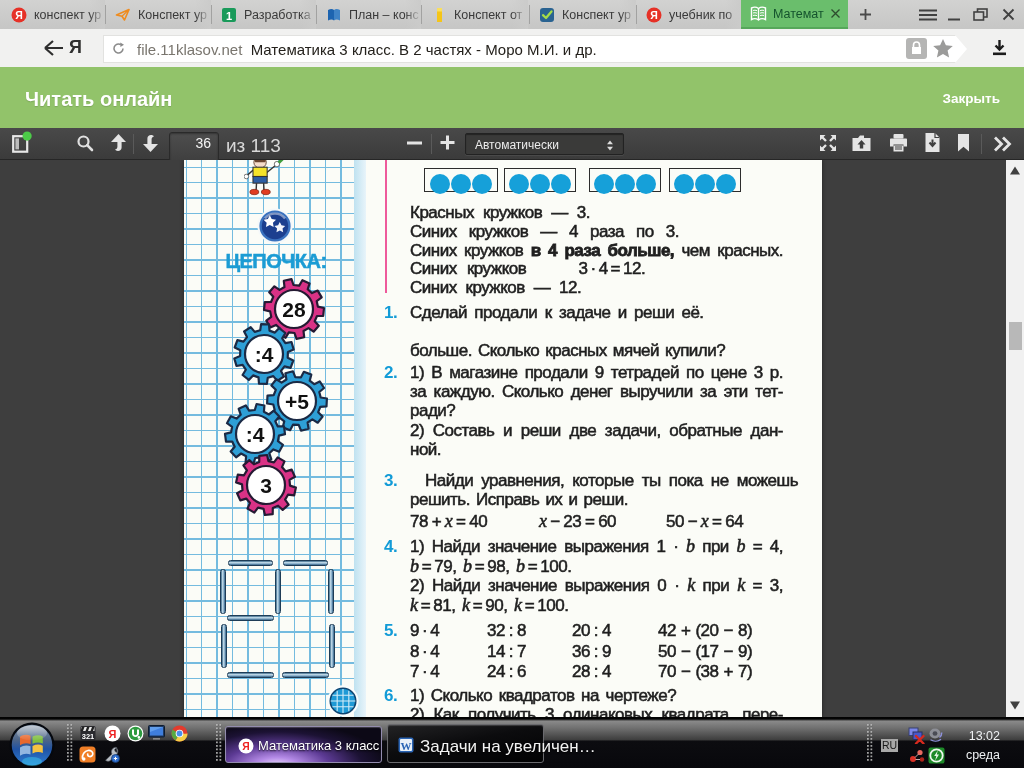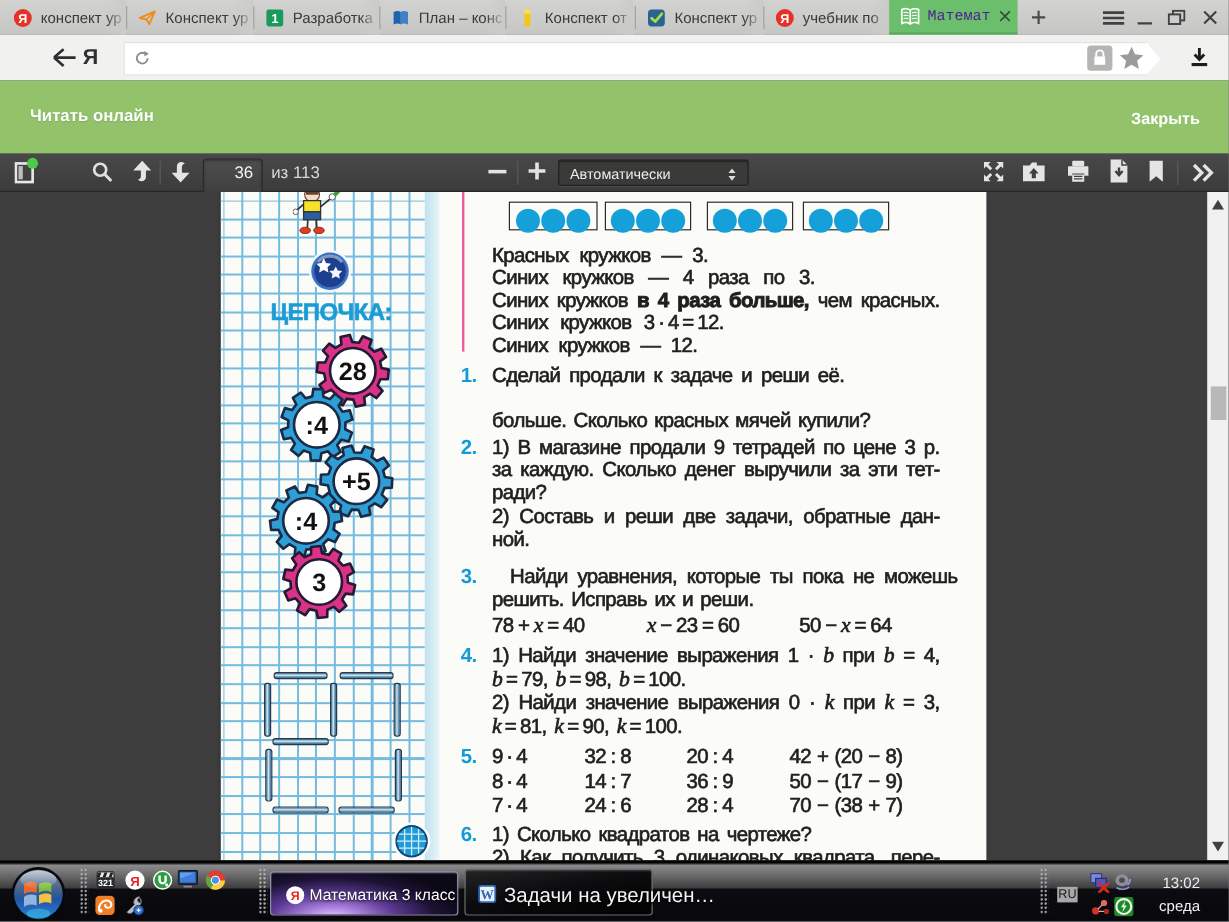--- a/index.html
+++ b/index.html
@@ -21,21 +21,21 @@
 
   
   #addrbar { position:absolute; left:0; top:29px; width:1024px; height:38px; background:#f1f1f0; }
   #urlbox { position:absolute; left:103px; top:6px; width:853px; height:28px; background:#fff;
     border:1px solid #e2e2e0; }
   #urlpoint { position:absolute; left:955px; top:6px; width:12px; height:28px; background:#fff;
     clip-path:polygon(0 0, 100% 50%, 0 100%); }
 
   
   #greenbar { position:absolute; left:0; top:67px; width:1024px; height:61px; background:#92c36a; }
-  #greenbar .title { position:absolute; left:25px; top:21px; font-size:14px; font-weight:bold; color:#fff;
+  #greenbar .title { position:absolute; left:25px; top:21px; font-size:20px; font-weight:bold; color:#fff;
     text-shadow:0 1px 1px rgba(0,0,0,0.15); }
   #greenbar .close { position:absolute; right:24px; top:24px; font-size:13.5px; font-weight:bold; color:#fff; }
   .ticon { position:relative; width:16px; height:16px; flex:0 0 16px; }
   .wc { position:absolute; top:0; height:29px; display:flex; align-items:center; justify-content:center; }
 
   
   #pdfbar { position:absolute; left:0; top:128px; width:1024px; height:32px;
     background:linear-gradient(#494949,#3b3b3b); border-bottom:1px solid #262626; }
 
   
@@ -141,21 +141,21 @@
           </svg></div>
       <span class="tx">учебник по</span>
         <div class="fade"></div>
     </div>
     <div class="tab active" style="left:741px;width:107px;">
       <div class="ticon"><svg width="17" height="16" viewBox="0 0 17 16">
             <path d="M8.5 2.5 C6.5 1 3.5 1 1.5 2 L1.5 13.5 C3.5 12.5 6.5 12.5 8.5 14 C10.5 12.5 13.5 12.5 15.5 13.5 L15.5 2 C13.5 1 10.5 1 8.5 2.5 Z" fill="none" stroke="#fff" stroke-width="1.4"></path>
             <path d="M8.5 2.5 L8.5 14" stroke="#fff" stroke-width="1.4"></path>
             <path d="M3 4.5 C4.3 4.1 5.7 4.1 7 4.7 M3 7 C4.3 6.6 5.7 6.6 7 7.2 M3 9.5 C4.3 9.1 5.7 9.1 7 9.7 M10 4.7 C11.3 4.1 12.7 4.1 14 4.5 M10 7.2 C11.3 6.6 12.7 6.6 14 7 M10 9.7 C11.3 9.1 12.7 9.1 14 9.5" stroke="#fff" stroke-width="1" fill="none"></path>
           </svg></div>
-      <span class="tx" style="color:#4c1d95;font-family:Liberation Mono, monospace;">Математ</span>
+      <span class="tx" style="color:#14532d;">Математ</span>
       <svg width="11" height="11" viewBox="0 0 11 11" style="margin-left:6px;flex:0 0 11px;">
           <path d="M1.5 1.5 L9.5 9.5 M9.5 1.5 L1.5 9.5" stroke="#2d4c2e" stroke-width="1.3"></path>
         </svg>
       <div class="fade" style="width:0;"></div>
     </div>
     <div class="wc" style="left:855px;width:20px;">
         <svg width="13" height="13" viewBox="0 0 13 13">
           <path d="M6.5 1 L6.5 12 M1 6.5 L12 6.5" stroke="#4a4a4a" stroke-width="1.8"></path>
         </svg>
       </div>
@@ -185,20 +185,21 @@
     <svg class="abs" style="left:43px;top:9px;" width="22" height="20" viewBox="0 0 22 20">
         <path d="M2 10 L20 10 M2 10 L10 3 M2 10 L10 17" stroke="#2e2e2e" stroke-width="2.2" fill="none"></path>
       </svg>
     <div class="abs" style="left:69px;top:8px;font-size:18px;font-weight:bold;color:#303030;">Я</div>
     <div id="urlbox"></div>
     <div id="urlpoint"></div>
     <svg class="abs" style="left:112px;top:13px;" width="13" height="13" viewBox="0 0 13 13">
         <path d="M11 6.5 A4.5 4.5 0 1 1 8.8 2.6" fill="none" stroke="#8a8a8a" stroke-width="1.5"></path>
         <path d="M8.2 0.5 L12 2.8 L8.4 5 Z" fill="#8a8a8a"></path>
       </svg>
+    <div class="abs" style="left:137px;top:12px;font-size:15px;color:#79756e;">file.11klasov.net&nbsp;&nbsp;<span style="color:#24211c;">Математика 3 класс. В 2 частях - Моро М.И. и др.</span></div>
     <div class="abs" style="left:906px;top:9px;width:21px;height:21px;background:#b5b5b4;border-radius:3px;">
       <svg width="21" height="21" viewBox="0 0 21 21">
           <rect x="6" y="9" width="9" height="7" fill="#fff"></rect>
           <path d="M7.5 9 L7.5 7 A3 3 0 0 1 13.5 7 L13.5 9" fill="none" stroke="#fff" stroke-width="1.6"></path>
         </svg>
     </div>
     <svg class="abs" style="left:933px;top:10px;" width="20" height="19" viewBox="0 0 20 19">
         <path d="M10 0 L12.9 6.3 L19.8 7 L14.6 11.6 L16.1 18.4 L10 14.9 L3.9 18.4 L5.4 11.6 L0.2 7 L7.1 6.3 Z" fill="#9b9b9a"></path>
       </svg>
     <svg class="abs" style="left:992px;top:11px;" width="15" height="16" viewBox="0 0 15 16">
@@ -223,21 +224,21 @@
     <svg class="abs" style="left:109px;top:5px;" width="19" height="19" viewBox="0 0 19 19">
         <path d="M9.5 1 L17 9 L12.6 9 L12.6 14.5 C12.6 16.5 11 18 9 18 C7.5 18 6.6 17.4 6 16.6 C7.3 16.4 8.4 15.3 8.4 13.8 L8.4 9 L2 9 Z" fill="#e4e4e4"></path>
       </svg>
     <div class="abs" style="left:133px;top:6px;width:1px;height:20px;background:#5a5a5a;"></div>
     <svg class="abs" style="left:141px;top:6px;" width="19" height="19" viewBox="0 0 19 19">
         <path d="M9.5 18 L2 10 L6.4 10 L6.4 4.5 C6.4 2.5 8 1 10 1 C11.5 1 12.4 1.6 13 2.4 C11.7 2.6 10.6 3.7 10.6 5.2 L10.6 10 L17 10 Z" fill="#e4e4e4"></path>
       </svg>
     <div class="abs" style="left:169px;top:4px;width:50px;height:31px;background:linear-gradient(#4e4e4e,#3e3e3e);border:1px solid #2a2a2a;border-radius:3px;box-shadow:inset 0 1px 2px rgba(0,0,0,.35), 0 1px 0 rgba(255,255,255,.06);">
       <div style="position:absolute;right:7px;top:2px;font-size:14px;color:#f4f4f4;">36</div>
     </div>
-    <div class="abs" style="left:226px;top:7px;font-size:14px;color:#d8d8d8;">из 113</div>
+    <div class="abs" style="left:226px;top:7px;font-size:19px;color:#d8d8d8;">из 113</div>
     <svg class="abs" style="left:406px;top:13px;" width="17" height="4" viewBox="0 0 17 4">
         <rect x="1" y="0.5" width="15" height="3" fill="#e4e4e4"></rect>
       </svg>
     <div class="abs" style="left:431px;top:6px;width:1px;height:20px;background:#5a5a5a;"></div>
     <svg class="abs" style="left:440px;top:7px;" width="15" height="15" viewBox="0 0 15 15">
         <path d="M6 0.5 L9 0.5 L9 6 L14.5 6 L14.5 9 L9 9 L9 14.5 L6 14.5 L6 9 L0.5 9 L0.5 6 L6 6 Z" fill="#e4e4e4"></path>
       </svg>
     <div class="abs" style="left:465px;top:5px;width:159px;height:22px;background:#3a3a39;border:1px solid #222;border-radius:2px;box-shadow:inset 0 1px 1px rgba(0,0,0,.4), 0 1px 0 rgba(255,255,255,.07);">
       <div style="position:absolute;left:9px;top:3.5px;font-size:12px;color:#ececec;">Автоматически</div>
       <svg style="position:absolute;right:9px;top:5.5px;" width="8" height="11" viewBox="0 0 9 13">
@@ -364,21 +365,21 @@
         </div>
       <div class="dbox" style="left:485px;width:72px;">
           <div class="dot" style="left:4px;"></div>
           <div class="dot" style="left:25px;"></div>
           <div class="dot" style="left:46px;"></div>
         </div>
 
       <div class="tl" id="w1" style="left:226px;top:43px;word-spacing:4.8px;">Красных кружков — 3.</div>
       <div class="tl" id="w2" style="left:226px;top:62px;word-spacing:7.9px;">Синих кружков — 4 раза по 3.</div>
       <div class="tl just" style="left:226px;top:80.5px;">Синих кружков <b class="hv">в 4 раза больше,</b> чем красных.</div>
-      <div class="tl" id="w4" style="left:226px;top:99px;word-spacing:6px;">Синих кружков <span style="word-spacing:-1.2px;">3 · 4 = 12.</span></div>
+      <div class="tl" id="w4" style="left:226px;top:99px;word-spacing:6px;">Синих кружков <span style="word-spacing:-1.2px;margin-left:42px;">3 · 4 = 12.</span></div>
       <div class="tl" id="w5" style="left:226px;top:118px;word-spacing:4.6px;">Синих кружков — 12.</div>
 
       <div class="num" style="left:200px;top:143px;">1.</div>
       <div class="tl" id="w6" style="left:226px;top:143px;word-spacing:3.1px;">Сделай продали к задаче и реши её.</div>
       <div class="tl" id="w7" style="left:226px;top:181px;word-spacing:1.8px;">больше. Сколько красных мячей купили?</div>
 
       <div class="num" style="left:200px;top:203px;">2.</div>
       <div class="tl just" style="left:226px;top:203px;">1) В магазине продали 9 тетрадей по цене 3 р.</div>
       <div class="tl just" style="left:226px;top:222px;">за каждую. Сколько денег выручили за эти тет-</div>
       <div class="tl" style="left:226px;top:241px;">ради?</div>

